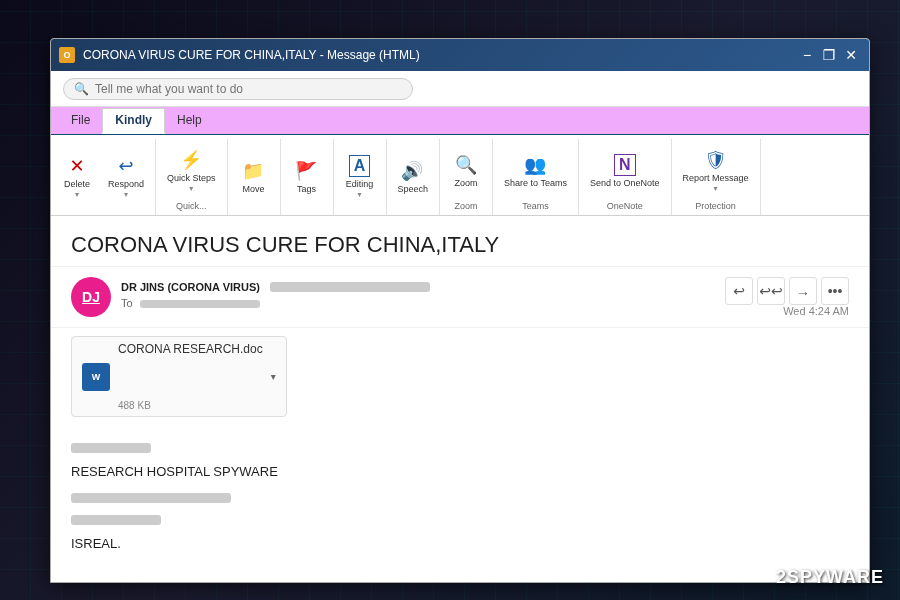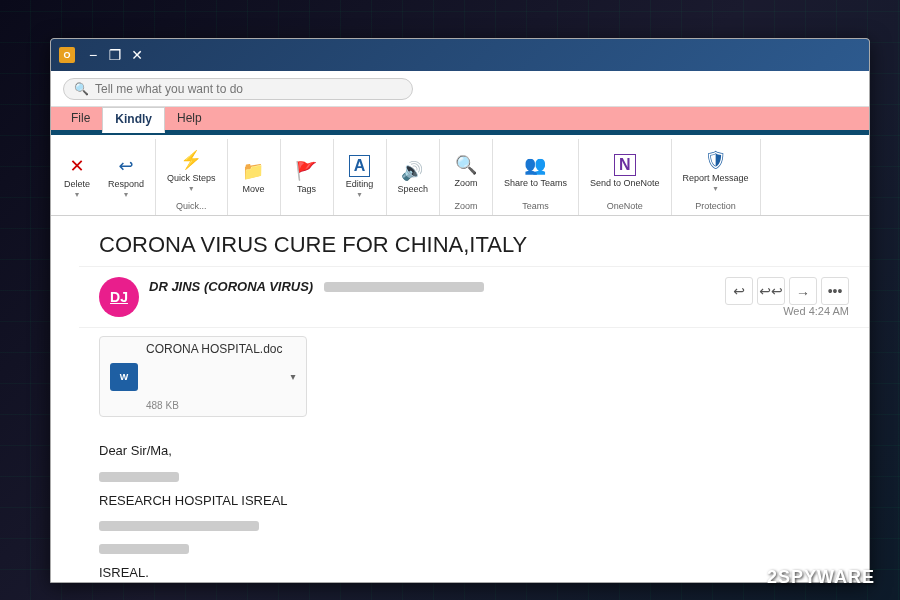--- a/index.html
+++ b/index.html
@@ -97,24 +97,24 @@
 
     
     .ribbon {
       background: #f3f3f3;
       border-bottom: 1px solid #d0d0d0;
       flex-shrink: 0;
     }
     .ribbon-tabs {
       display: flex;
       padding: 0 8px;
-      border-bottom: 5px solid #0c4a6e;
-      background: #fca5a5;
+      border-bottom: 1px solid #0c4a6e;
+      background: #f0abfc;
       height: 28px;
-      align-items: flex-start;
+      align-items: center;
     }
     .ribbon-tab {
       padding: 4px 12px 5px;
       font-size: 12px;
       cursor: pointer;
       color: #333;
       border-bottom: 2px solid transparent;
       margin-bottom: -1px;
     }
     .ribbon-tab.active {
@@ -177,21 +177,20 @@
     .ribbon-btn-icon.red { color: #c00; }
     .ribbon-btn-icon.yellow { color: #e8a020; }
     .ribbon-btn-icon.blue { color: #1e5fa3; }
     .ribbon-btn-icon.purple { color: #6b2fa0; }
 
     
     .content-area {
       display: flex;
       flex: 1;
       overflow: hidden;
-      padding-left: 28px;
     }
 
     
     .reading-pane {
       flex: 1;
       display: flex;
       flex-direction: column;
       background: #fff;
       overflow: hidden;
     }
@@ -223,24 +222,23 @@
       font-size: 14px;
       font-weight: bold;
       flex-shrink: 0;
       margin-right: 10px;
       text-decoration: underline;
     }
     .sender-info {
       flex: 1;
     }
     .sender-name {
-      font-size: 13px;
+      font-size: 11px;
       font-weight: 600;
       color: #1e1e1e;
-      font-style: italic;
     }
     .sender-email-blurred {
       display: inline-block;
       width: 160px; height: 10px;
       background: #ccc;
       border-radius: 3px;
       margin-left: 6px;
       vertical-align: middle;
     }
     .sender-to {
@@ -327,41 +325,42 @@
       height: 10px;
       background: #ccc;
       border-radius: 3px;
       margin: 2px 0;
     }
 
     
     .watermark {
       position: absolute;
       bottom: 12px;
-      right: 25px;
+      right: 16px;
       font-size: 18px;
       font-weight: bold;
       color: #ff6b00;
       text-shadow: 1px 1px 3px rgba(0,0,0,0.8);
       letter-spacing: 1px;
     }
     .watermark span { color: #fff; }
 
     
     .quick-expand { font-size: 8px; color: #888; margin-top: 1px; }
   </style>
 </head>
 <body>
 
 <div class="bg-circuit"></div>
 
 <div class="main-window">
 
   <div class="title-bar">
     <div class="title-bar-icon">O</div>
+    <span class="title-bar-text">CORONA VIRUS CURE FOR CHINA,ITALY  -  Message (HTML)</span>
     <div class="title-bar-controls">
       <button class="title-btn">−</button>
       <button class="title-btn">❐</button>
       <button class="title-btn close">✕</button>
     </div>
   </div>
 
   <div class="search-bar">
     <div class="search-input-wrap">
       <span class="search-icon-inner">🔍</span>
@@ -490,51 +489,54 @@
 
       <div class="email-subject">CORONA VIRUS CURE FOR CHINA,ITALY</div>
 
       <div class="email-header">
         <div class="avatar-circle">DJ</div>
         <div class="sender-info">
           <div>
             <span class="sender-name">DR JINS (CORONA VIRUS)</span>
             <span class="sender-email-blurred"></span>
           </div>
+          <div class="sender-to">
+            <span>To</span>
+            <span class="to-blurred"></span>
+          </div>
         </div>
         <div class="email-header-right">
           <div class="email-actions">
             <button class="email-action-btn" title="Reply">↩</button>
             <button class="email-action-btn" title="Reply All">↩↩</button>
             <button class="email-action-btn" title="Forward">→</button>
             <button class="email-action-btn" title="More">•••</button>
           </div>
           <div class="email-timestamp">Wed 4:24 AM</div>
         </div>
       </div>
 
       <div class="attachment-row">
         <div class="attachment-item">
           <div class="attachment-icon">
             <span>W</span>
           </div>
           <div>
-            <div class="attachment-name">CORONA HOSPITAL.doc</div>
+            <div class="attachment-name">CORONA RESEARCH.doc</div>
             <div class="attachment-size">488 KB</div>
           </div>
           <span class="attachment-chevron">▾</span>
         </div>
       </div>
 
       <div class="email-body">
-        <p>Dear Sir/Ma,</p>
         <div>
           <span class="blurred-line" style="width:80px;"></span>
         </div>
-        <p>RESEARCH HOSPITAL ISREAL</p>
+        <p>RESEARCH HOSPITAL SPYWARE</p>
         <div>
           <span class="blurred-line" style="width:160px;"></span><br>
           <span class="blurred-line" style="width:90px;margin-top:4px;"></span>
         </div>
         <p>ISREAL.</p>
       </div>
 
     </div>
   </div>
 </div>

